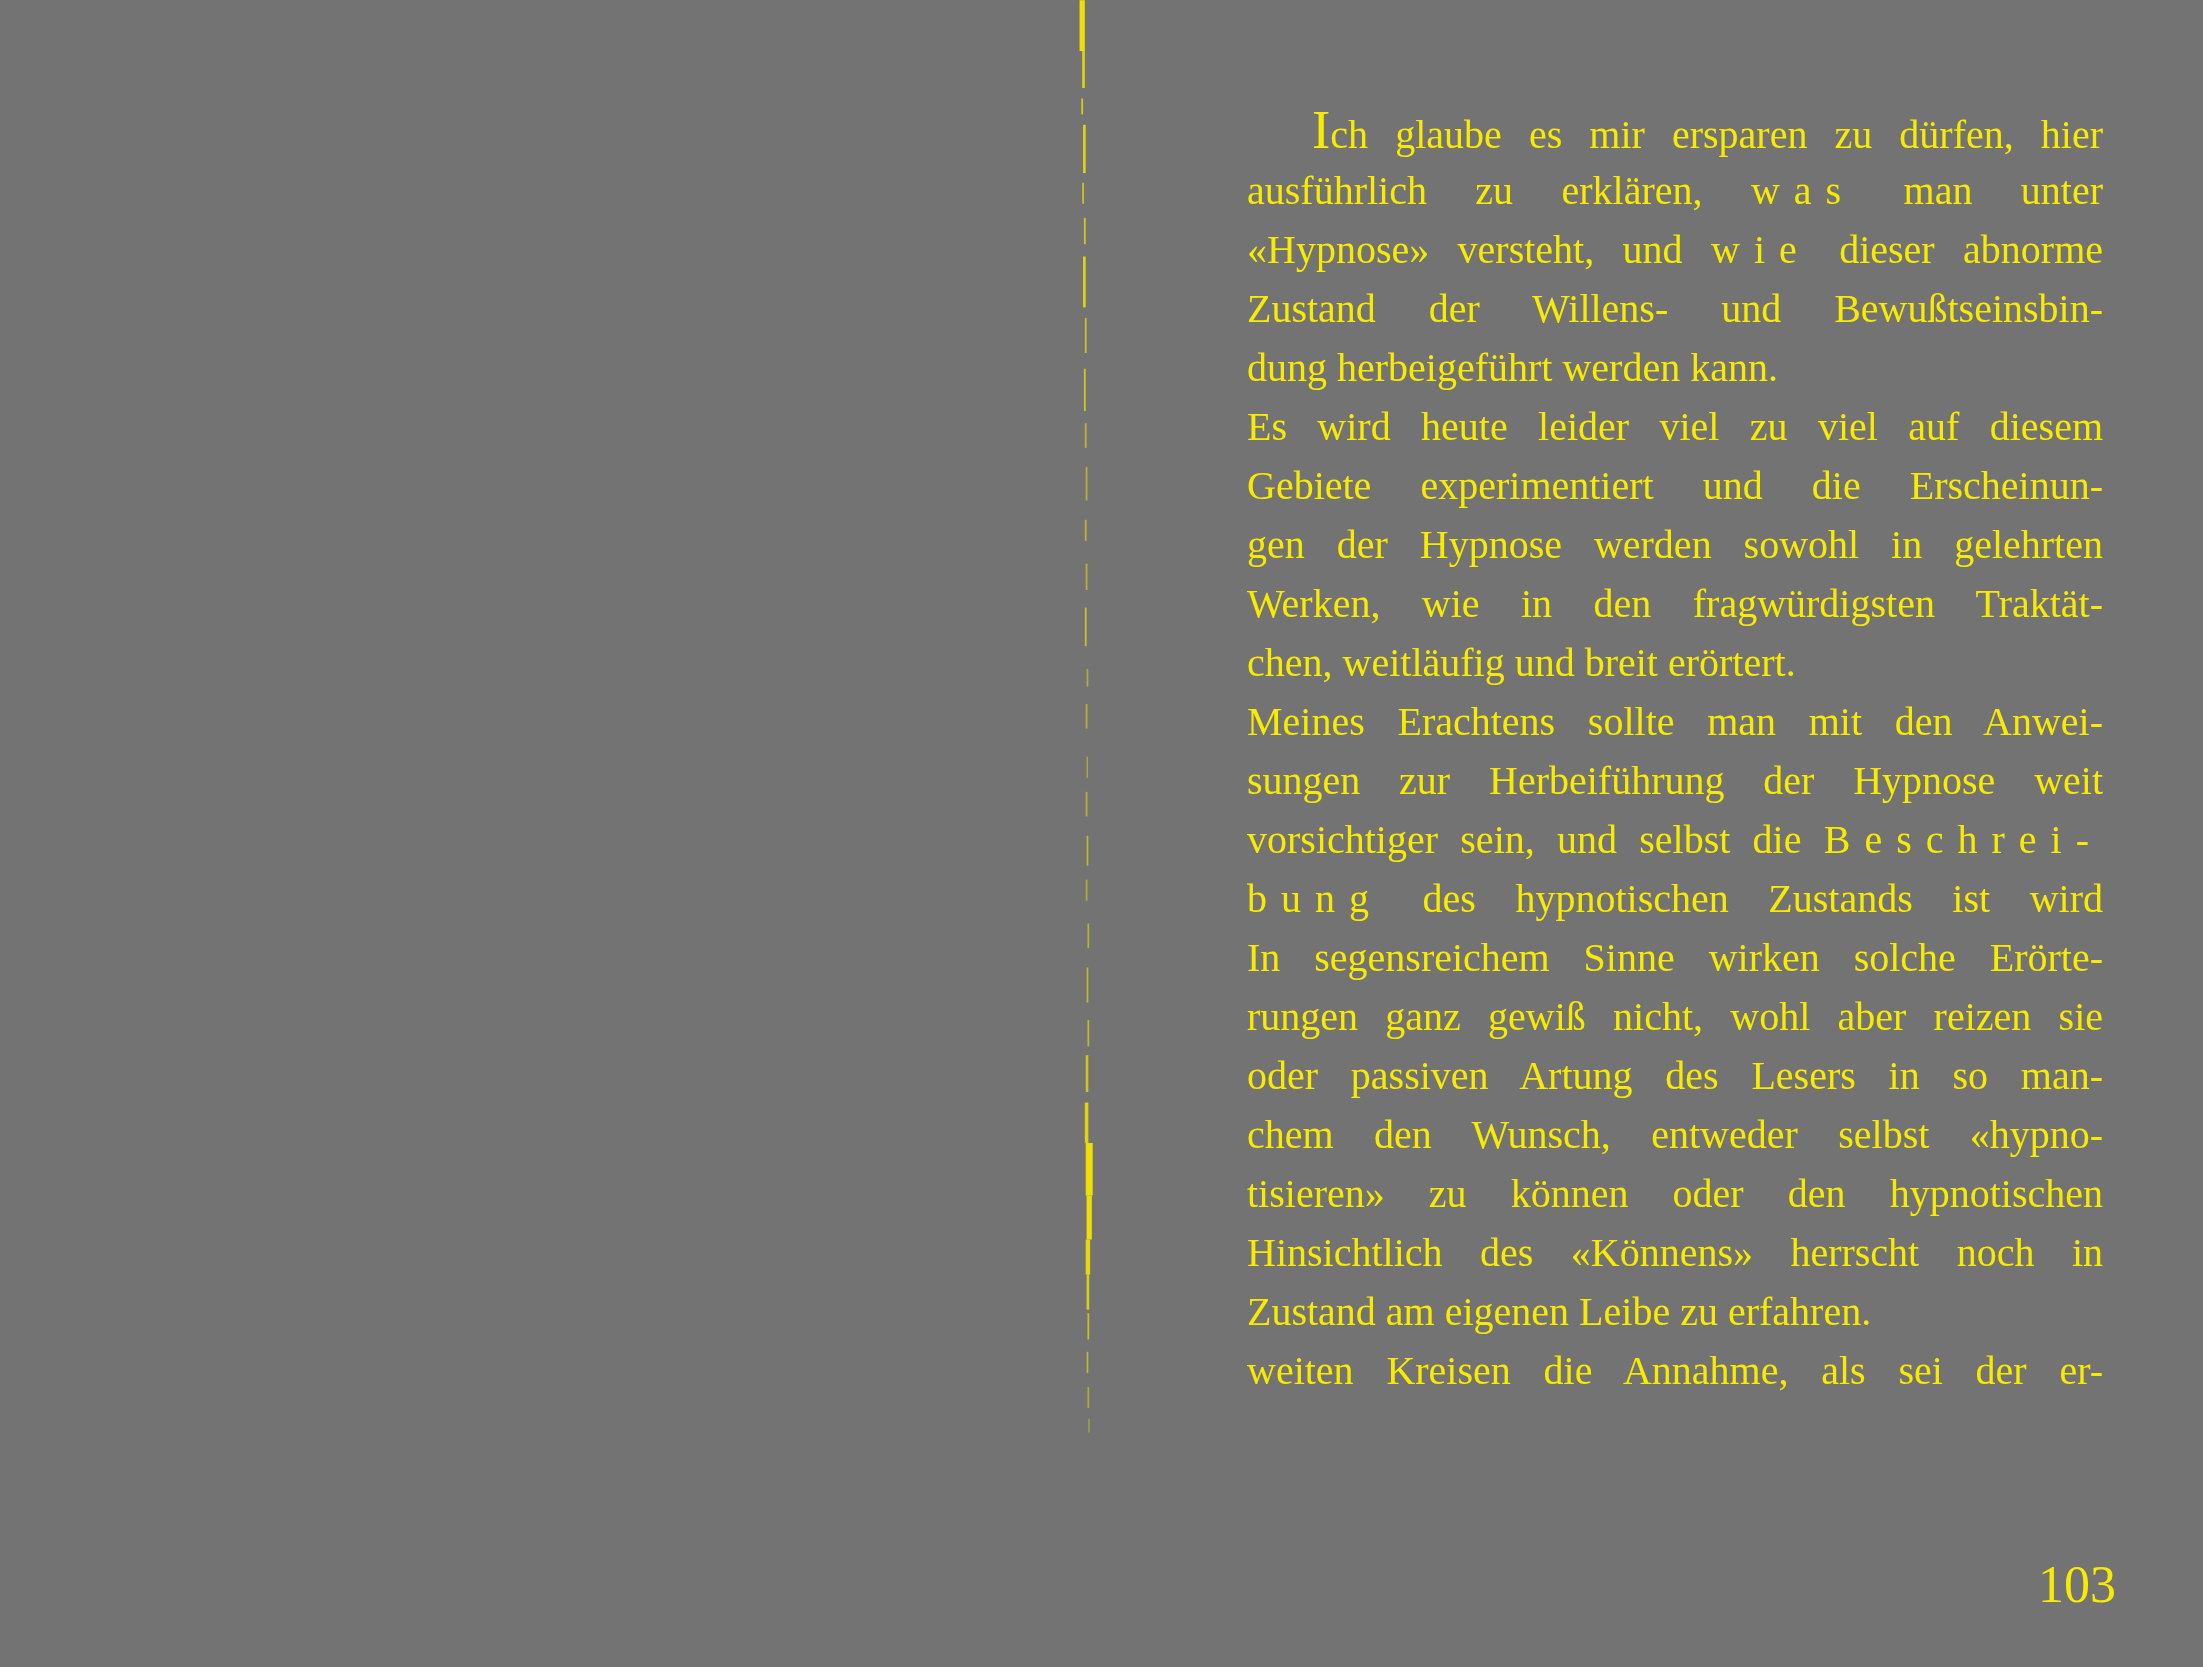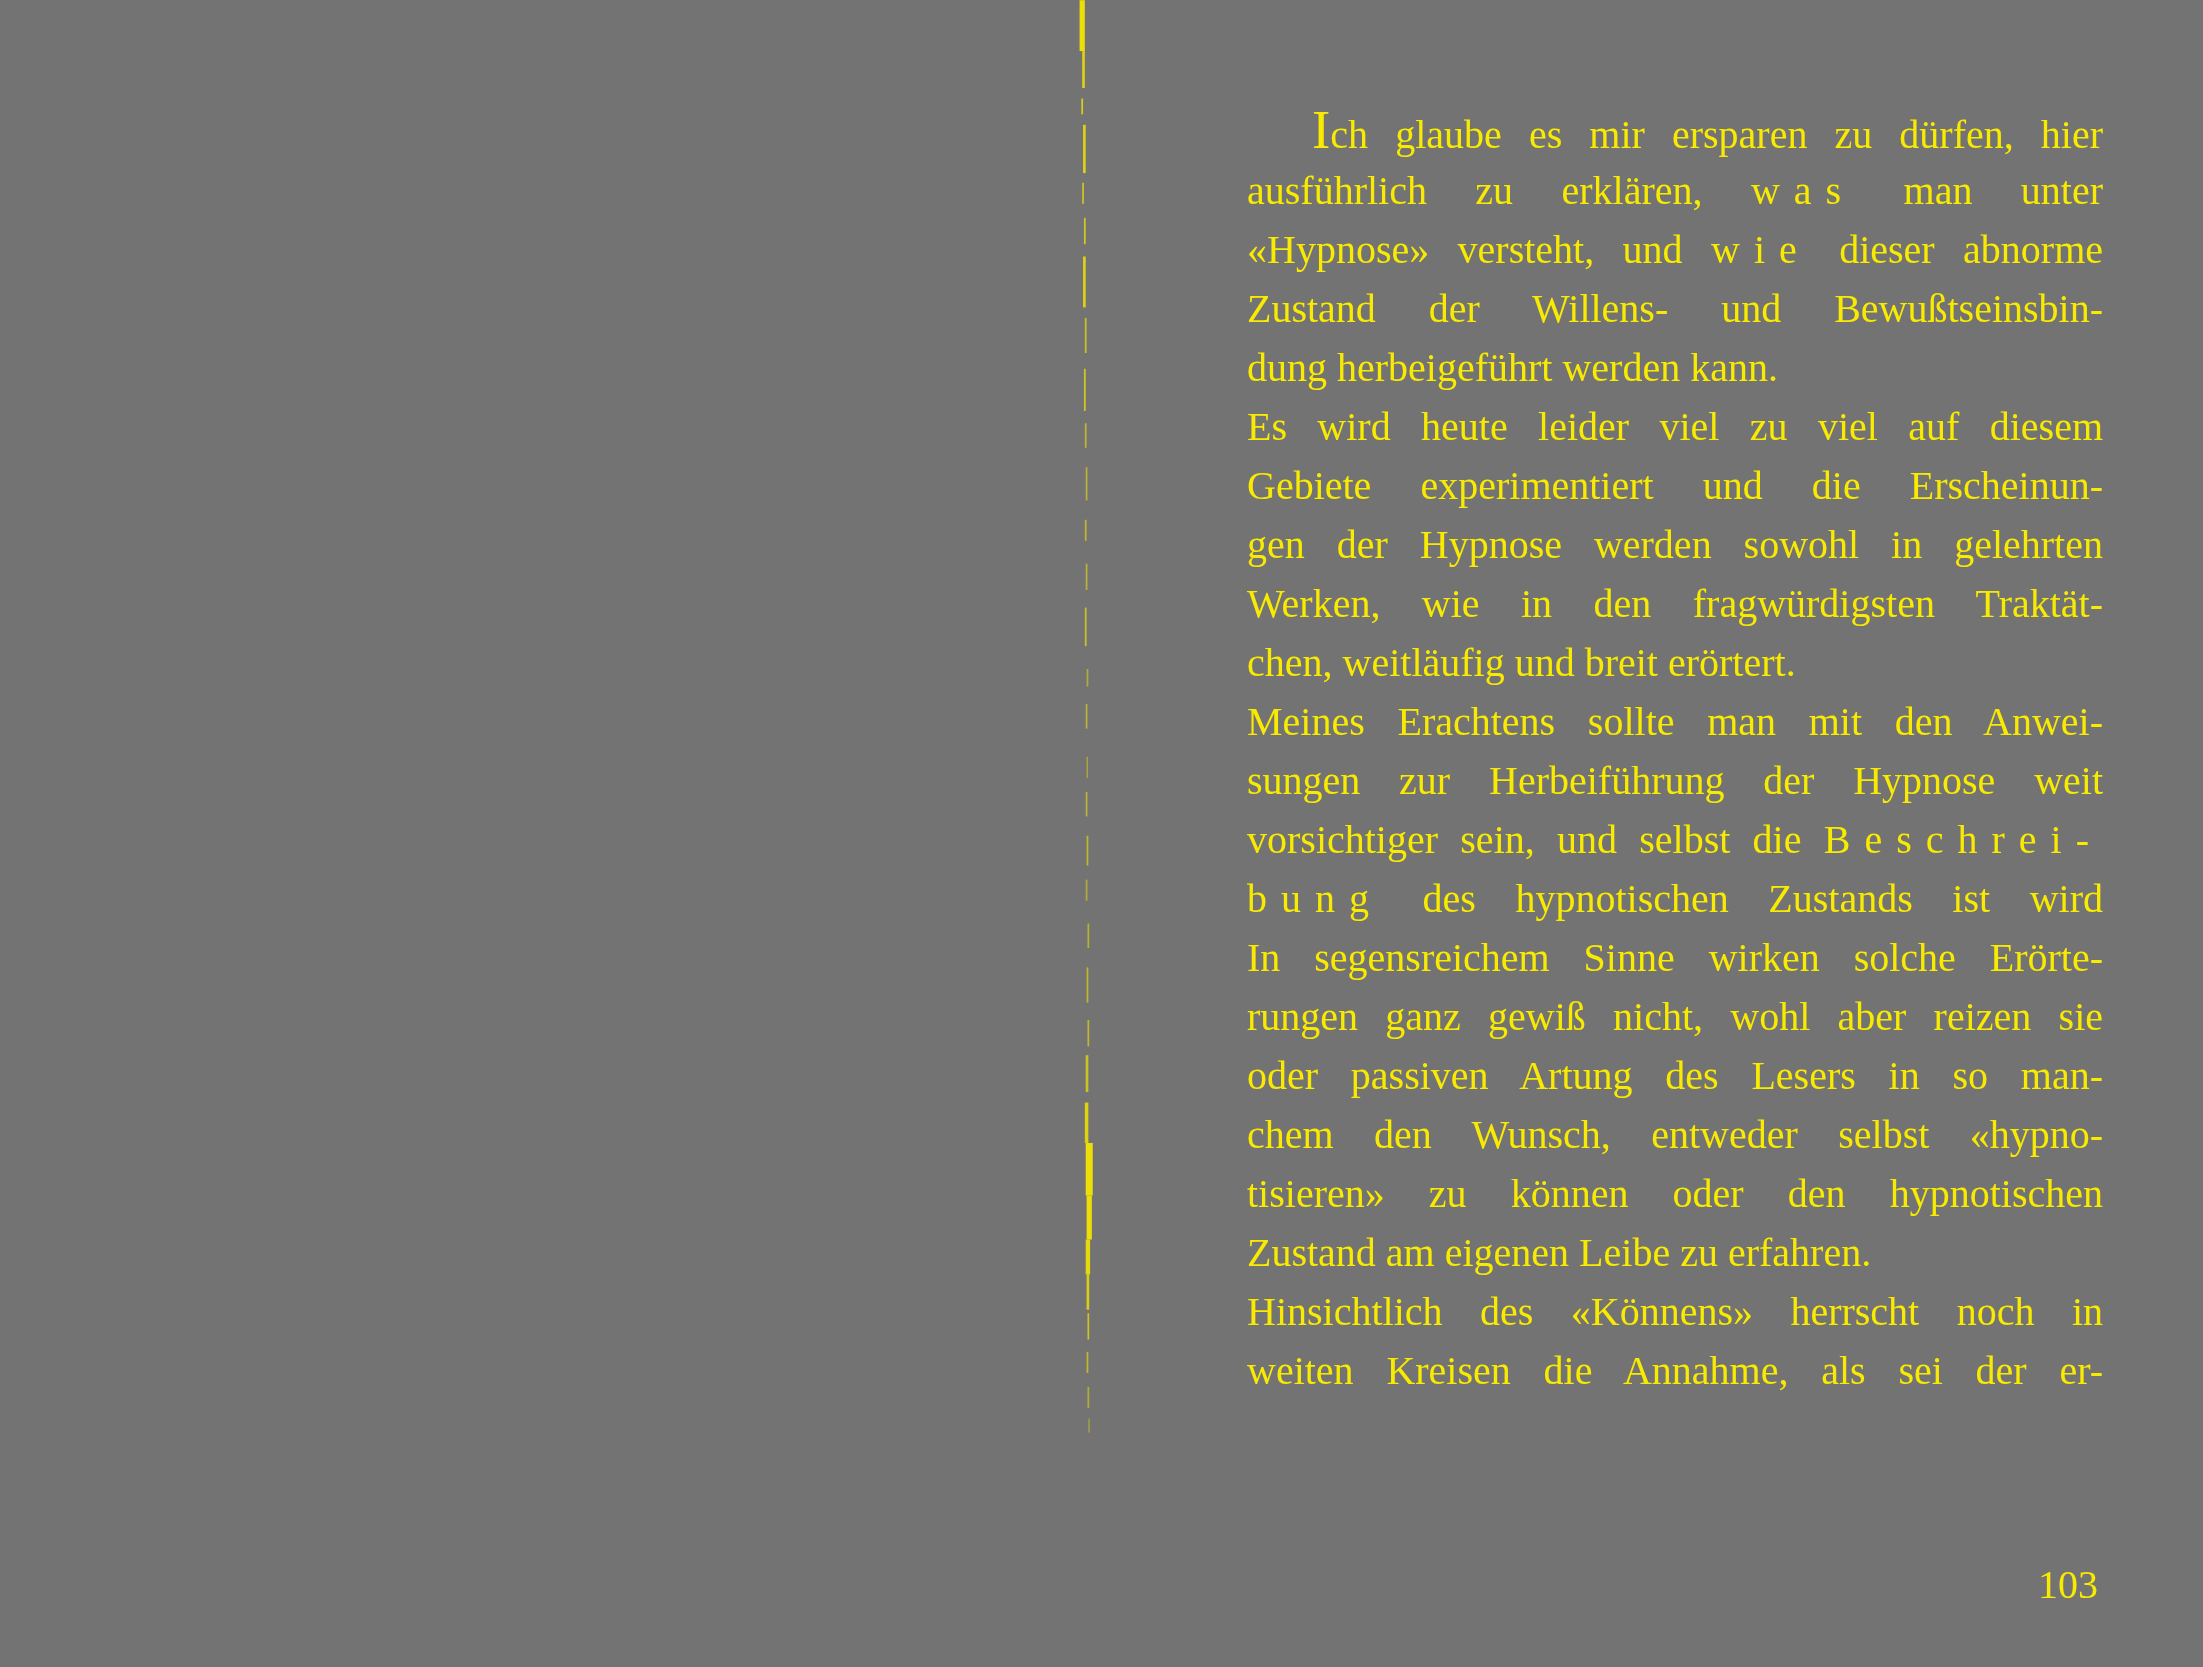--- a/index.html
+++ b/index.html
@@ -38,21 +38,21 @@
     line-height: 1;
   }
   .seg-spaced {
     letter-spacing: 0.35em;
   }
   .page-number {
     position: absolute;
     left: 2038px;
     top: 1555px;
     color: #f8ea00;
-    font-size: 40px;
+    font-size: 52px;
     line-height: 59px;
   }
   .crease {
     position: absolute;
     left: 0;
     top: 0;
   }
 </style>
 </head>
 <body>
@@ -112,21 +112,21 @@
       <div class="line nojustify"><span>chen, weitläufig und breit erörtert.</span></div>
       <div class="line justify"><span>Meines Erachtens sollte man mit den Anwei-</span></div>
       <div class="line justify"><span>sungen zur Herbeiführung der Hypnose weit</span></div>
       <div class="line justify"><span>vorsichtiger sein, und selbst die </span><span class="seg-spaced">Beschrei-</span></div>
       <div class="line justify"><span class="seg-spaced">bung</span><span> des hypnotischen Zustands ist wird</span></div>
       <div class="line justify"><span>In segensreichem Sinne wirken solche Erörte-</span></div>
       <div class="line justify"><span>rungen ganz gewiß nicht, wohl aber reizen sie</span></div>
       <div class="line justify"><span>oder passiven Artung des Lesers in so man-</span></div>
       <div class="line justify"><span>chem den Wunsch, entweder selbst «hypno-</span></div>
       <div class="line justify"><span>tisieren» zu können oder den hypnotischen</span></div>
+      <div class="line justify"><span>Hinsichtlich des «Könnens» herrscht noch in</span></div>
       <div class="line nojustify"><span>Zustand am eigenen Leibe zu erfahren.</span></div>
-      <div class="line justify"><span>Hinsichtlich des «Könnens» herrscht noch in</span></div>
       <div class="line justify"><span>weiten Kreisen die Annahme, als sei der er-</span></div>
     </div>
 
   <div class="page-number">103</div>
 
 </div>
 
 
 </body></html>

